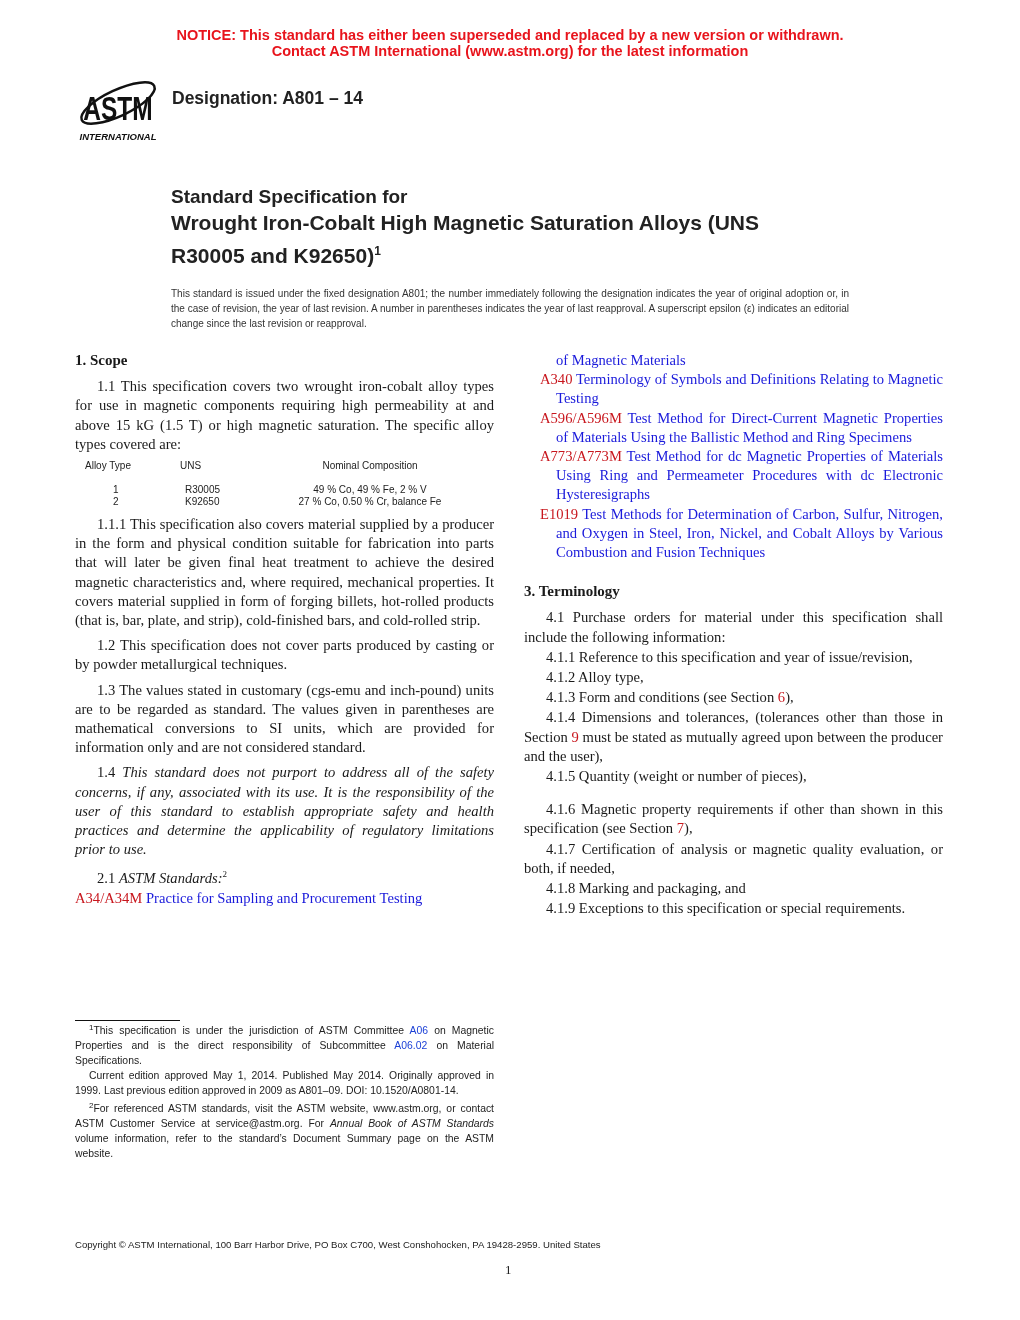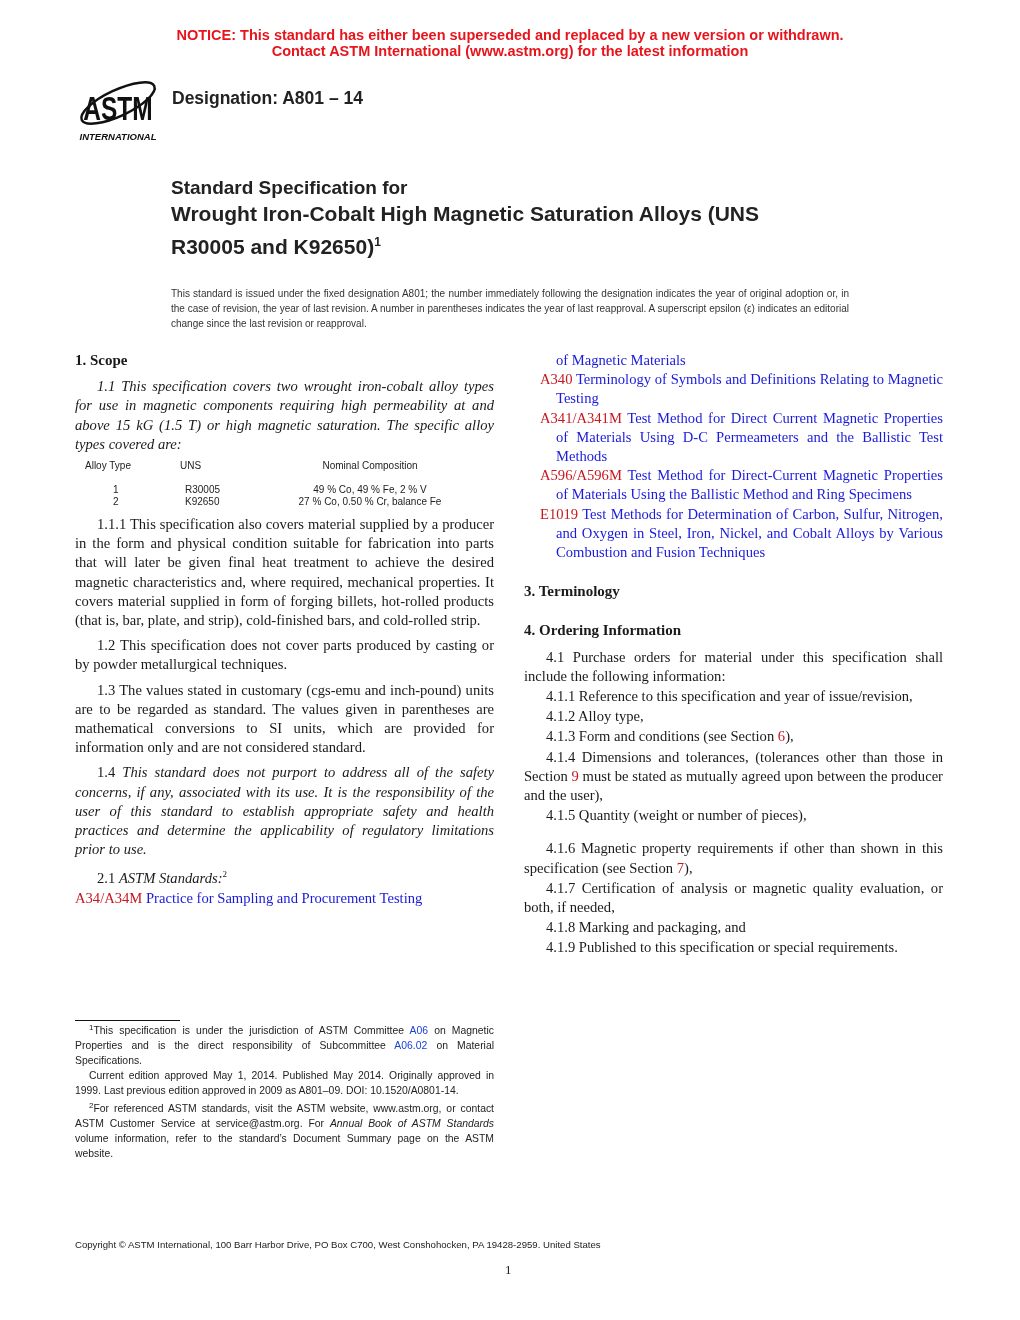--- a/index.html
+++ b/index.html
@@ -1,20 +1,20 @@
 <!DOCTYPE html>
 <html><head>
 <meta charset="utf-8">
 <style>
   html, body { margin:0; padding:0; background:#ffffff; }
   body { width:1020px; height:1320px; position:relative; overflow:hidden; color:#1a1a1a; }
   .abs { position:absolute; }
   .notice { left:0; width:1020px; text-align:center; color:#e8141c; font-family:"Liberation Sans", sans-serif; font-weight:bold; font-size:14.5px; line-height:17px; }
   .designation { left:172px; top:88px; font-family:"Liberation Sans", sans-serif; font-size:17.5px; font-weight:bold; color:#222; }
-  .title { left:171px; top:175px; width:700px; font-family:"Liberation Sans", sans-serif; font-weight:bold; color:#222; }
+  .title { left:171px; top:184px; width:700px; font-family:"Liberation Sans", sans-serif; font-weight:bold; color:#222; }
   .title .l1 { font-size:19px; line-height:25px; }
   .title .l2 { font-size:21px; line-height:28px; }
   .title sup { font-size:12px; }
   .preamble { left:171px; top:286px; width:678px; font-family:Liberation Sans, sans-serif; font-size:10px; line-height:15px; text-align:justify; color:#333; }
   .col { position:absolute; font-family:"Liberation Serif", serif; font-size:14.6px; line-height:19.2px; color:#1a1a1a; }
   .colL { left:75px; width:419px; }
   .colR { left:524px; width:419px; }
   .h { font-weight:bold; font-size:15px; margin:0; }
   .p { text-align:justify; text-indent:22px; margin:0; }
   .tbl { font-family:"Liberation Sans", sans-serif; font-size:10px; line-height:12px; color:#222; }
@@ -49,21 +49,21 @@
 <div class="abs title">
   <div class="l1">Standard Specification for</div>
   <div class="l2">Wrought Iron-Cobalt High Magnetic Saturation Alloys (UNS</div>
   <div class="l2"><span>R30005 and K92650)</span><sup>1</sup></div>
 </div>
 
 <div class="abs preamble">This standard is issued under the fixed designation A801; the number immediately following the designation indicates the year of original adoption or, in the case of revision, the year of last revision. A number in parentheses indicates the year of last reapproval. A superscript epsilon (ε) indicates an editorial change since the last revision or reapproval.</div>
 
 <div class="col colL" style="top:351px;">
   <p class="h">1.  Scope</p>
-  <p class="p" style="margin-top:7px;font-style:italic;">1.1  This specification covers two wrought iron-cobalt alloy types for use in magnetic components requiring high permeability at and above 15 kG (1.5 T) or high magnetic saturation. The specific alloy types covered are:</p>
+  <p class="p" style="margin-top:7px;">1.1  This specification covers two wrought iron-cobalt alloy types for use in magnetic components requiring high permeability at and above 15 kG (1.5 T) or high magnetic saturation. The specific alloy types covered are:</p>
   <table class="tbl" style="width:380px; margin:6px 0 0 10px; border-collapse:collapse;">
     <tbody>
         <tr>
       <td style="width:95px;">Alloy Type</td>
       <td style="width:95px;">UNS</td>
       <td style="text-align:center;">Nominal Composition</td>
     </tr>
     <tr>
           <td style="height:12px;"></td>
           <td></td>
@@ -93,33 +93,32 @@
 
 <div class="abs fn" style="left:75px; top:1021px; width:419px;">
   <p><sup style="font-size:8px;">1</sup><span>This specification is under the jurisdiction of ASTM Committee </span><span class="blue">A06</span><span> on Magnetic Properties and is the direct responsibility of Subcommittee </span><span class="blue">A06.02</span><span> on Material Specifications.</span></p>
   <p>Current edition approved May 1, 2014. Published May 2014. Originally approved in 1999. Last previous edition approved in 2009 as A801–09. DOI: 10.1520/A0801-14.</p>
   <p><sup style="font-size:8px;">2</sup><span>For referenced ASTM standards, visit the ASTM website, www.astm.org, or contact ASTM Customer Service at service@astm.org. For </span><i>Annual Book of ASTM Standards</i><span> volume information, refer to the standard’s Document Summary page on the ASTM website.</span></p>
 </div>
 
 <div class="col colR" style="top:351px;">
   <p class="ref" style="padding-left:32px; text-indent:0;"><span class="link">of Magnetic Materials</span></p>
   <p class="ref" style="padding-left:32px; text-indent:-16px;"><span class="code">A340</span> <span class="link">Terminology of Symbols and Definitions Relating to Magnetic Testing</span></p>
-  <p class="ref" style="padding-left:32px; text-indent:-16px;"><span class="code">A341/A341M</span> <span class="link">Test Method for Direct Current Magnetic Properties of Materials Using D-C Permeameters and the Ballistic Test Methods</span></p>
   <p class="ref" style="padding-left:32px; text-indent:-16px;"><span class="code">A596/A596M</span> <span class="link">Test Method for Direct-Current Magnetic Properties of Materials Using the Ballistic Method and Ring Specimens</span></p>
+  <p class="ref" style="padding-left:32px; text-indent:-16px;"><span class="code">A773/A773M</span> <span class="link">Test Method for dc Magnetic Properties of Materials Using Ring and Permeameter Procedures with dc Electronic Hysteresigraphs</span></p>
   <p class="ref" style="padding-left:32px; text-indent:-16px;"><span class="code">E1019</span> <span class="link">Test Methods for Determination of Carbon, Sulfur, Nitrogen, and Oxygen in Steel, Iron, Nickel, and Cobalt Alloys by Various Combustion and Fusion Techniques</span></p>
 
   <p class="h" style="margin-top:20px;">3.  Terminology</p>
 
-  <p class="h" style="margin-top:20px;">4.  Ordering Information</p>
   <p class="p" style="margin-top:7px;">4.1 Purchase orders for material under this specification shall include the following information:</p>
   <p class="p" style="margin-top:1px;">4.1.1 Reference to this specification and year of issue/revision,</p>
   <p class="p" style="margin-top:1px;">4.1.2  Alloy type,</p>
   <p class="p" style="margin-top:1px;"><span>4.1.3  Form and conditions (see Section </span><span class="code">6</span><span>),</span></p>
   <p class="p" style="margin-top:1px;"><span>4.1.4  Dimensions and tolerances, (tolerances other than those in Section </span><span class="code">9</span><span> must be stated as mutually agreed upon between the producer and the user),</span></p>
   <p class="p" style="margin-top:1px;">4.1.5  Quantity (weight or number of pieces),</p>
   <p class="p" style="margin-top:14px;"><span>4.1.6  Magnetic property requirements if other than shown in this specification (see Section </span><span class="code">7</span><span>),</span></p>
   <p class="p" style="margin-top:1px;">4.1.7 Certification of analysis or magnetic quality evaluation, or both, if needed,</p>
   <p class="p" style="margin-top:1px;">4.1.8  Marking and packaging, and</p>
-  <p class="p" style="margin-top:1px;">4.1.9 Published to this specification or special requirements.</p>
+  <p class="p" style="margin-top:1px;">4.1.9 Exceptions to this specification or special requirements.</p>
 </div>
 
 <div class="abs footer">Copyright © ASTM International, 100 Barr Harbor Drive, PO Box C700, West Conshohocken, PA 19428-2959. United States</div>
 <div class="abs pagenum">1</div>
 
 </body></html>

